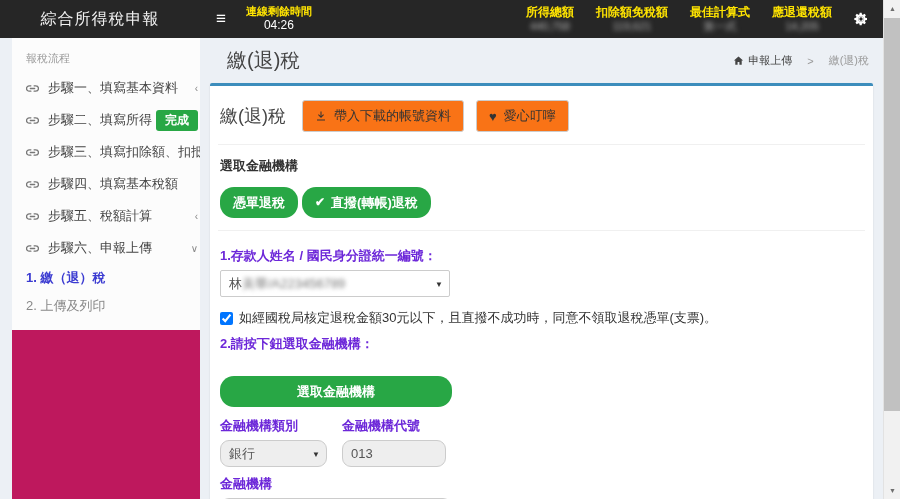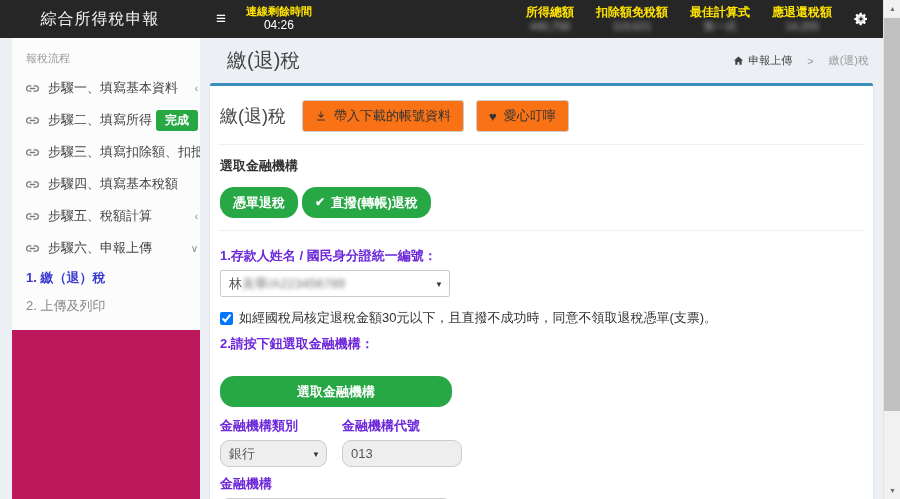--- a/index.html
+++ b/index.html
@@ -68,21 +68,21 @@
   .btn-green { background:#28a745; color:#fff; border:none; border-radius:14px; padding:0 13px; height:31px;
                line-height:31px; font-size:13px; font-weight:bold; cursor:pointer; display:inline-flex; align-items:flex-start; gap:6px; }
   .btn-green .chk { font-size:12px; }
 
   .form-label { font-weight:bold; color:#6d28d9; font-size:13px; margin:8px 0 5px 0; }
   .field { height:27px; border:1px solid #ccc; border-radius:2px; background:#fff; display:flex; align-items:center;
            padding:0 20px 0 8px; font-size:13px; color:#555; position:relative; cursor:pointer; }
   .field.disabled { background:#eee; cursor:default;border-radius:9px; }
   .field .arrow { position:absolute; right:6px; top:50%; transform:translateY(-50%); font-size:8px; color:#333; }
   .blurred { filter:blur(2.2px); color:#777; }
-  .w230 { width:230px; } .w232 { width:232px; } .w107 { width:107px; } .w108 { width:120px; }
+  .w230 { width:230px; } .w232 { width:232px; } .w107 { width:107px; } .w108 { width:104px; }
 
   .check-row { display:flex; align-items:center; gap:6px; margin:12px 0 2px 0; font-size:13px; color:#333; }
   .check-row input { width:13px; height:13px; cursor:pointer; }
 
   .btn-wide { width:232px; text-align:center; justify-content:center; margin-top:18px; }
 
   .two-col { display:flex; gap:15px; }
   .col .form-label { margin-top:10px; }
 </style>
 </head>

